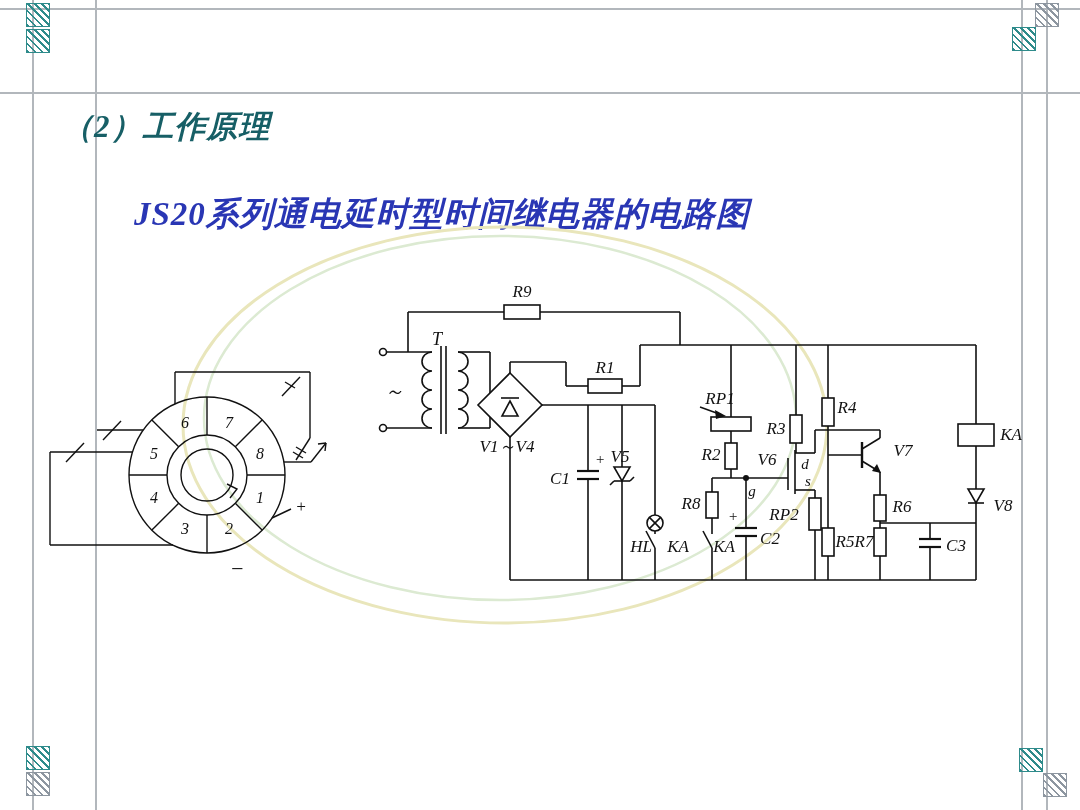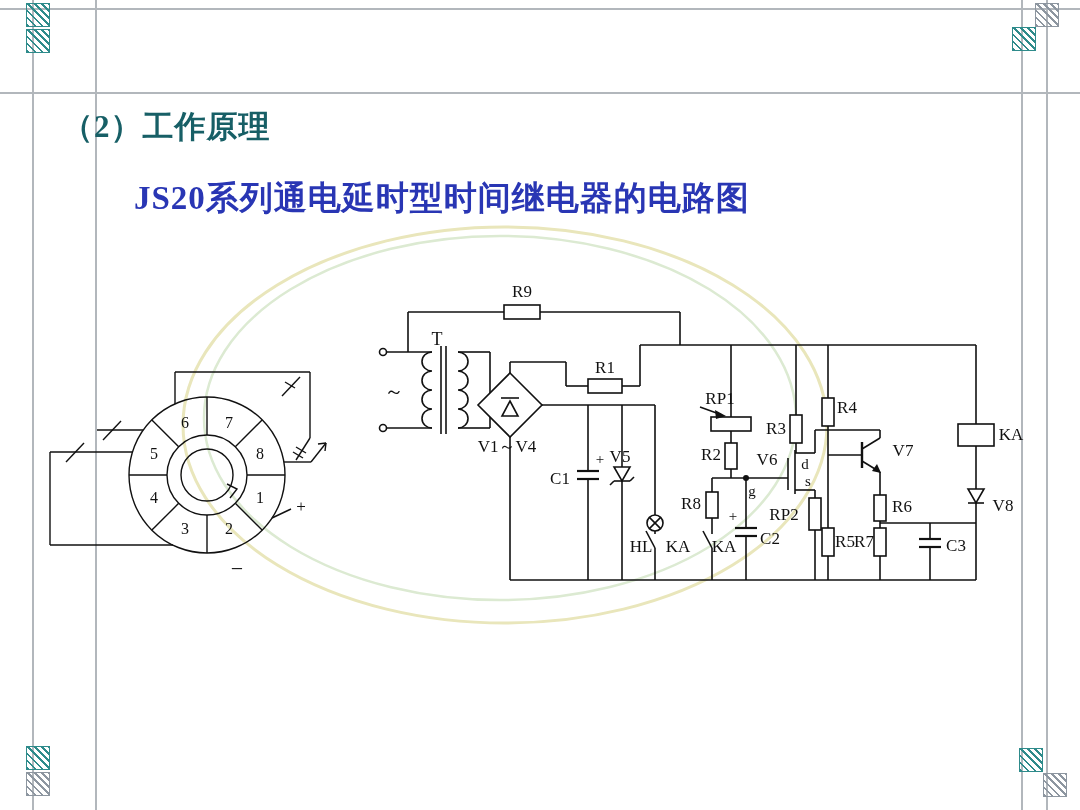--- a/index.html
+++ b/index.html
@@ -2,31 +2,31 @@
 <html style="--titleColor: #175f66; --subtitleColor: #2936b4; --hatchTeal: #2e8b8b; --hatchGray: #8d96a0; --lineGray: #b2b7bc; --ellipseYellow: #e9e6bb; --ellipseGreen: #dcead2;"><head>
 <meta charset="utf-8">
 <style>
   :root{
     --titleColor:#175f66; --subtitleColor:#2936b4;
     --hatchTeal:#2e8b8b; --hatchGray:#8d96a0;
     --lineGray:#b2b7bc; --ellipseYellow:#e9e6bb; --ellipseGreen:#dcead2;
   }
   html,body{margin:0;padding:0;background:#fff;}
   .slide{position:relative;width:1080px;height:810px;background:#fff;overflow:hidden;
-         font-family:"Liberation Serif","DejaVu Serif",serif;}
+         font-family:"Liberation Serif","DejaVu Serif",serif;font-style:italic;}
   .hline{position:absolute;left:0;right:0;height:2px;background:var(--lineGray);}
   .vline{position:absolute;top:0;bottom:0;width:2px;background:var(--lineGray);}
   .hatch{position:absolute;width:22px;height:22px;}
   .hatch.teal{background:repeating-linear-gradient(45deg,var(--hatchTeal) 0 2px,rgba(0,0,0,0) 2px 5px);
               outline:1px solid var(--hatchTeal);}
   .hatch.gray{background:repeating-linear-gradient(45deg,var(--hatchGray) 0 2px,rgba(0,0,0,0) 2px 5px);
               outline:1px solid var(--hatchGray);}
   .title{position:absolute;left:62px;top:106px;font-size:31px;font-weight:bold;
          color:var(--titleColor);letter-spacing:1px;white-space:nowrap;}
-  .subtitle{position:absolute;left:134px;top:176px;font-size:33px;font-weight:bold;
+  .subtitle{position:absolute;left:134px;top:192px;font-size:33px;font-weight:bold;
          color:var(--subtitleColor);letter-spacing:1px;white-space:nowrap;}
   svg.diagram{position:absolute;left:0;top:0;}
   svg .wire{stroke:#111;stroke-width:1.6;fill:none;}
   svg .thin{stroke:#111;stroke-width:1.4;fill:none;}
   svg .box{stroke:#111;stroke-width:1.6;fill:#fff;}
   svg .plate{stroke:#111;stroke-width:2.2;fill:none;}
   svg text{fill:#111;font-family:"Liberation Serif","DejaVu Serif",serif;}
   svg .clabel{font-size:17px;}
   svg .small{font-size:15px;}
   svg .pin{font-size:16px;text-anchor:middle;dominant-baseline:central;}

